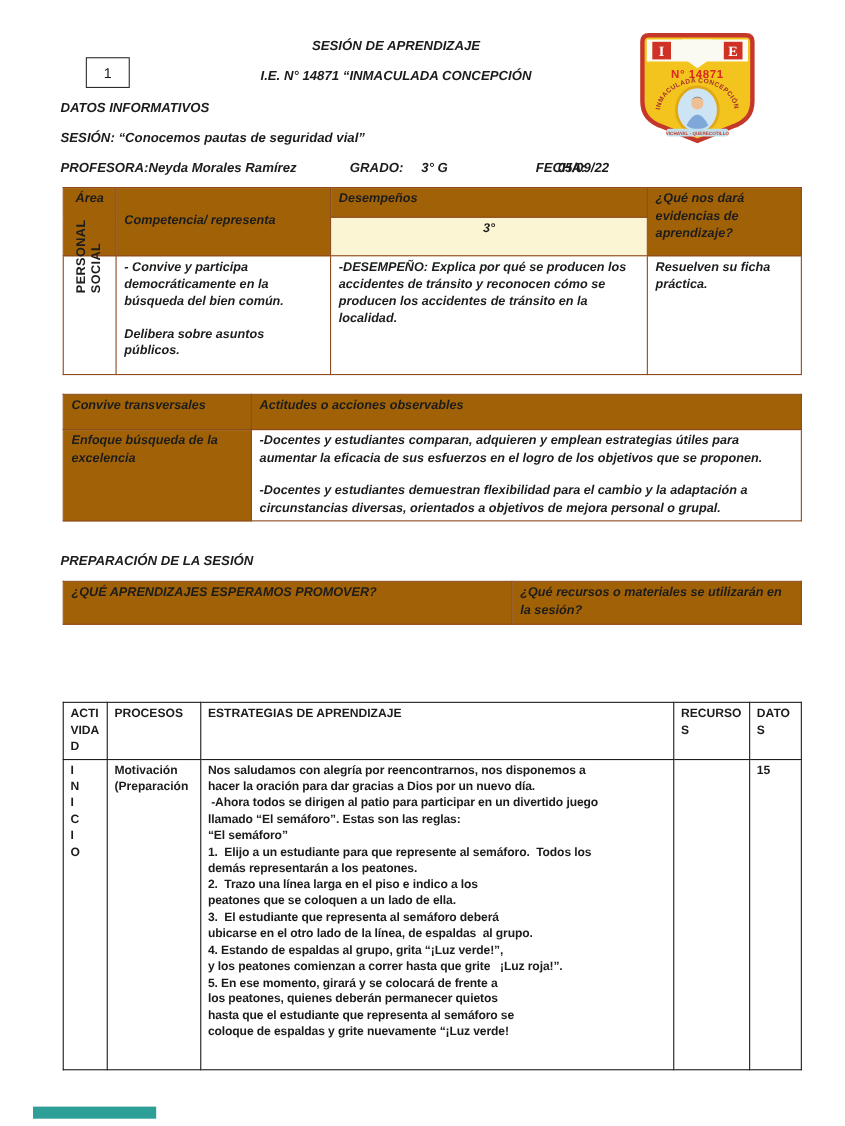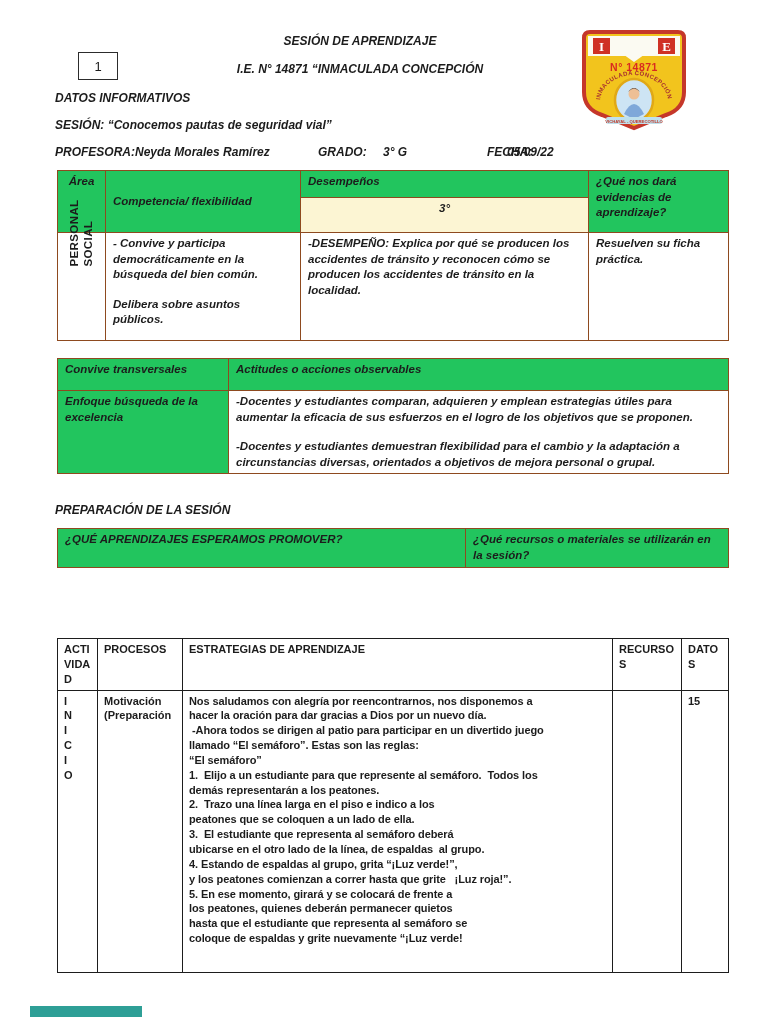--- a/index.html
+++ b/index.html
@@ -11,21 +11,21 @@
   .hdr-line{font-weight:700;font-size:12px;font-style:italic;}
   .center-line{left:24px;width:672px;text-align:center;}
 
   
   table.doc{border-collapse:collapse;table-layout:fixed;position:absolute;}
   table.doc td{
     border:1.6px solid #8e4a1f;
     padding:3px 7px;vertical-align:top;
     font-weight:700;font-style:italic;font-size:11.5px;line-height:1.35;
   }
-  td.peach{background:#22c55e;}
+  td.peach{background:#a16207;}
   td.pyellow{background:#fcf5d3;}
   td.center{text-align:center;vertical-align:middle;}
 
   
   table.main{border-collapse:collapse;table-layout:fixed;position:absolute;}
   table.main td{
     border:1.6px solid #1d1d1d;
     padding:3px 6px;vertical-align:top;
     font-weight:700;font-style:normal;font-size:11px;line-height:1.35;
     overflow:hidden;
@@ -96,21 +96,21 @@
 <table class="doc" style="left:57px;top:170px;width:671px;">
   <colgroup>
       <col style="width:48px">
       <col style="width:195px">
       <col style="width:288px">
       <col style="width:140px">
     </colgroup>
   <tbody>
       <tr style="height:27px;">
     <td class="peach center" rowspan="2">Área</td>
-    <td class="peach" rowspan="2" style="vertical-align:middle;">Competencia/ flexibilidad</td>
+    <td class="peach" rowspan="2" style="vertical-align:middle;">Competencia/ representa</td>
     <td class="peach">Desempeños</td>
     <td class="peach" rowspan="2">¿Qué nos dará evidencias de aprendizaje?</td>
   </tr>
   <tr style="height:35px;">
     <td class="pyellow center">3°</td>
   </tr>
   <tr style="height:108px;">
     <td style="padding:0;">
       <div class="vert-wrap">
             <div class="vert">PERSONAL

